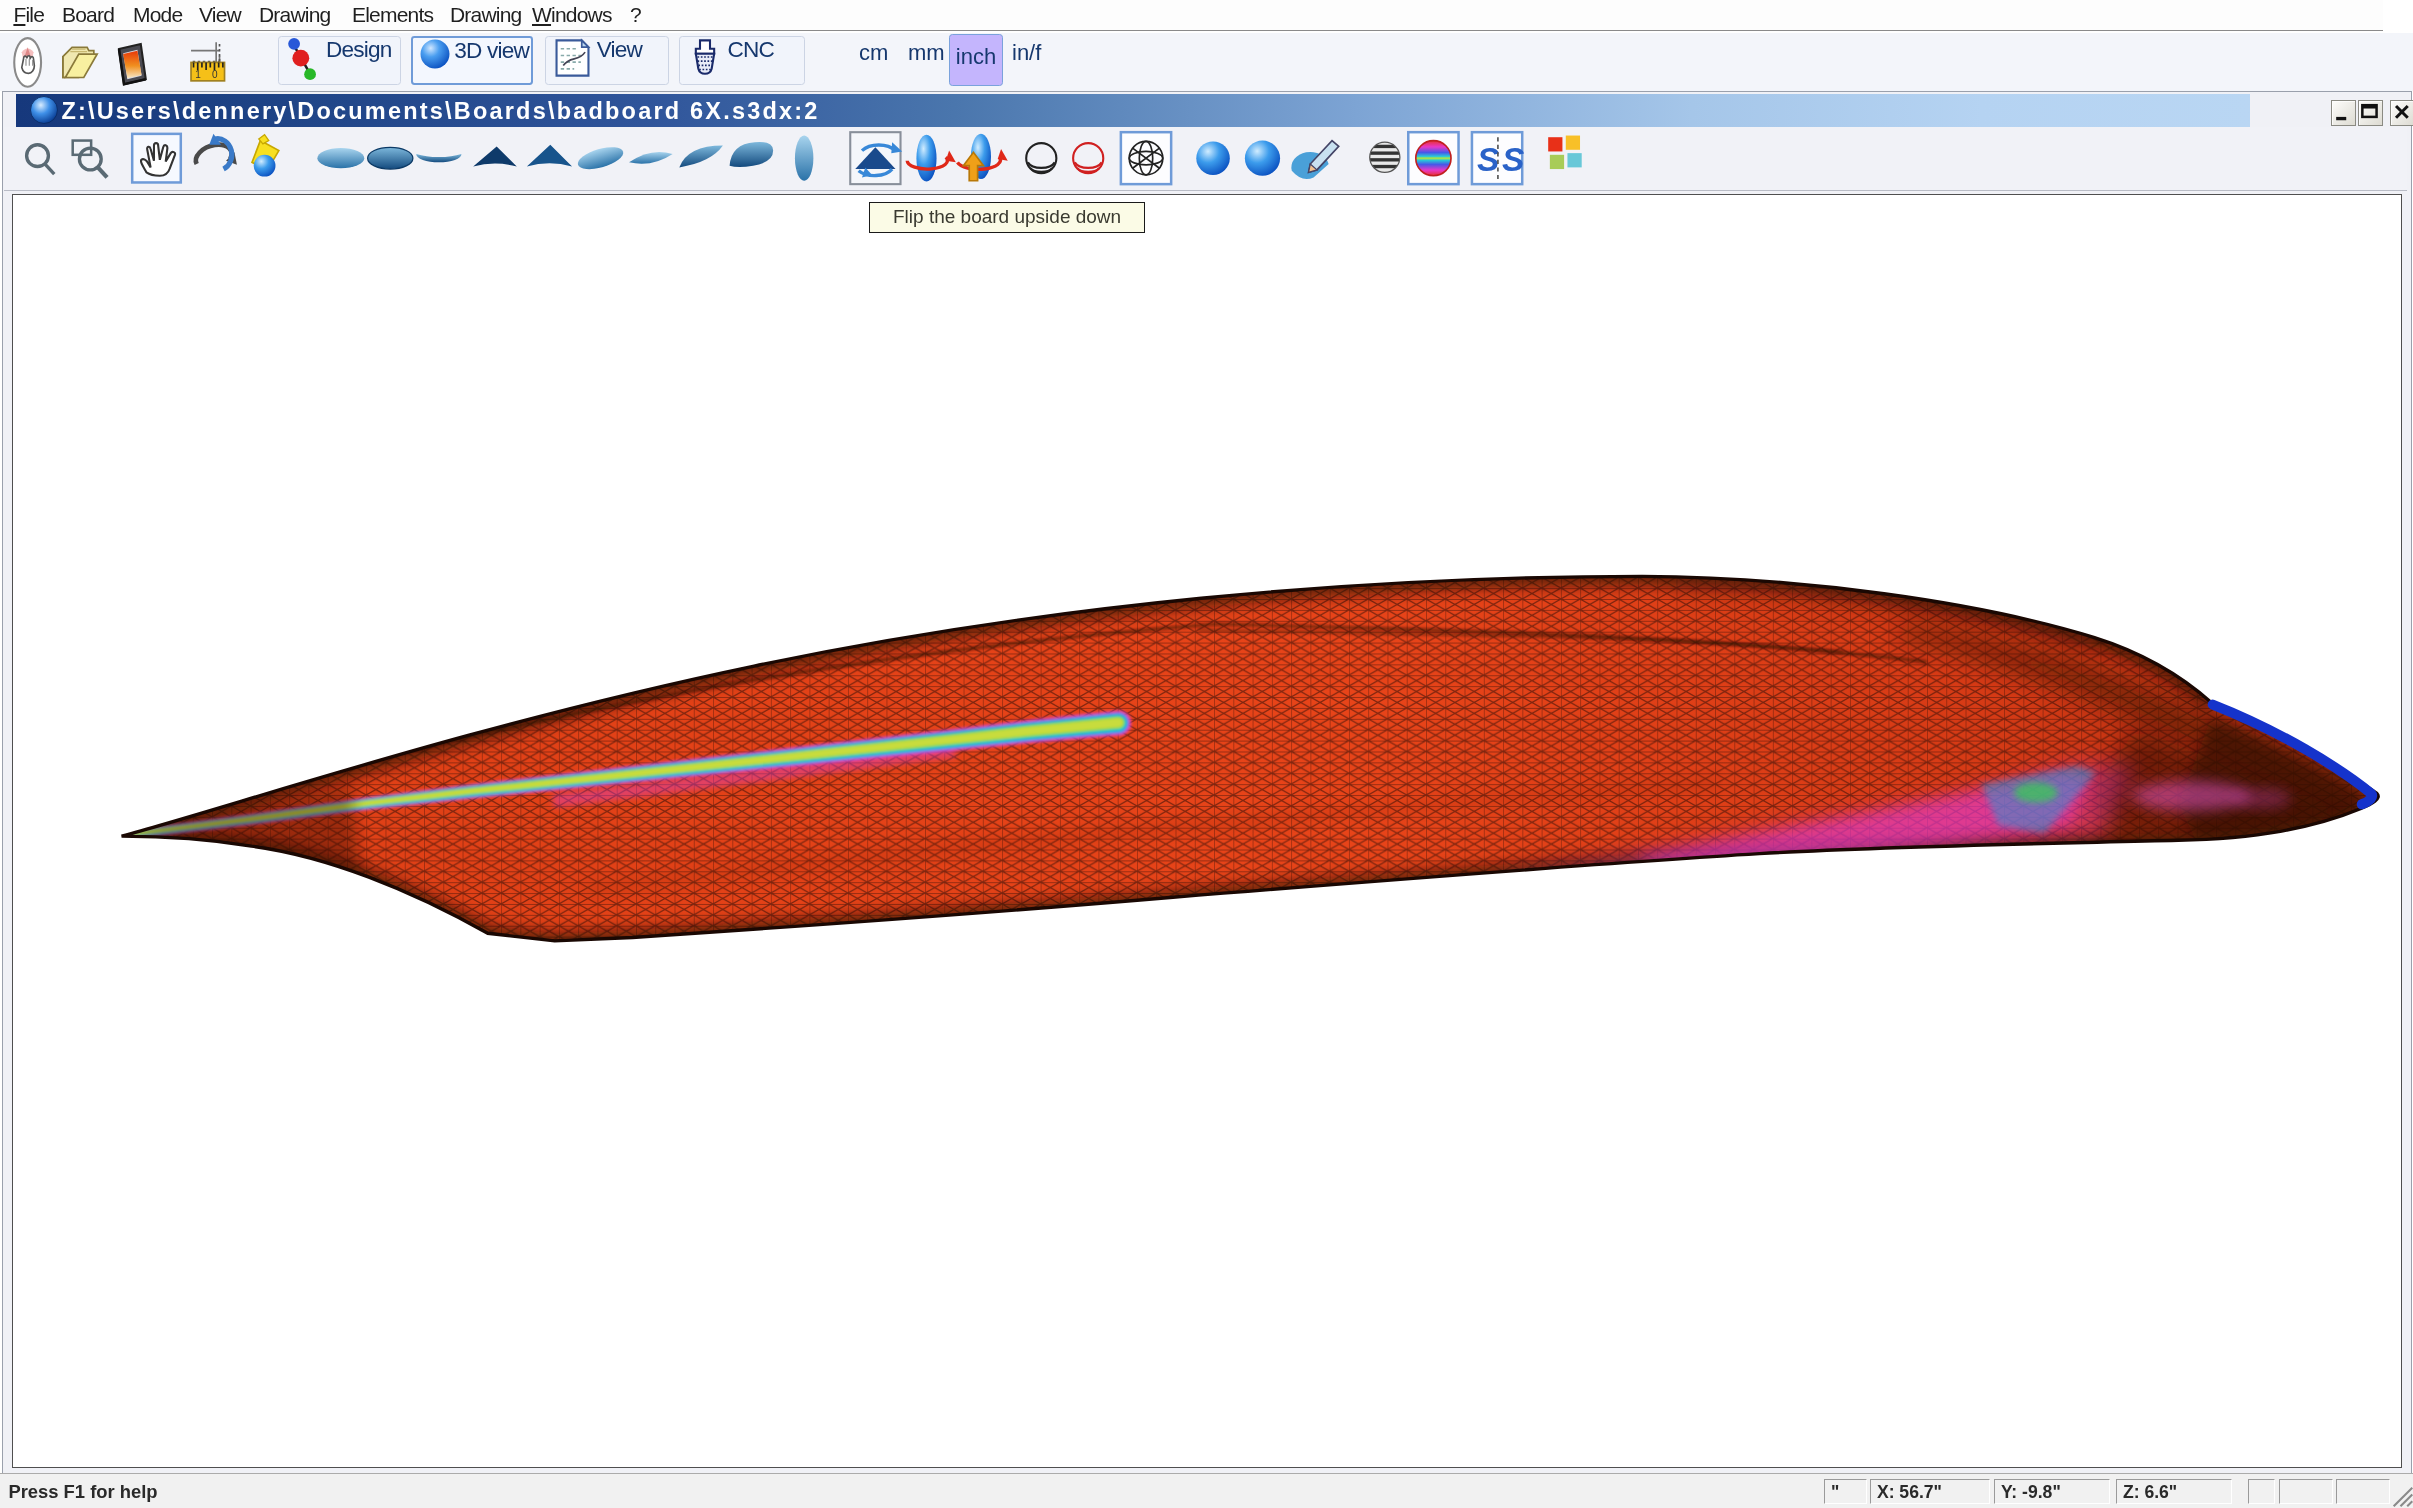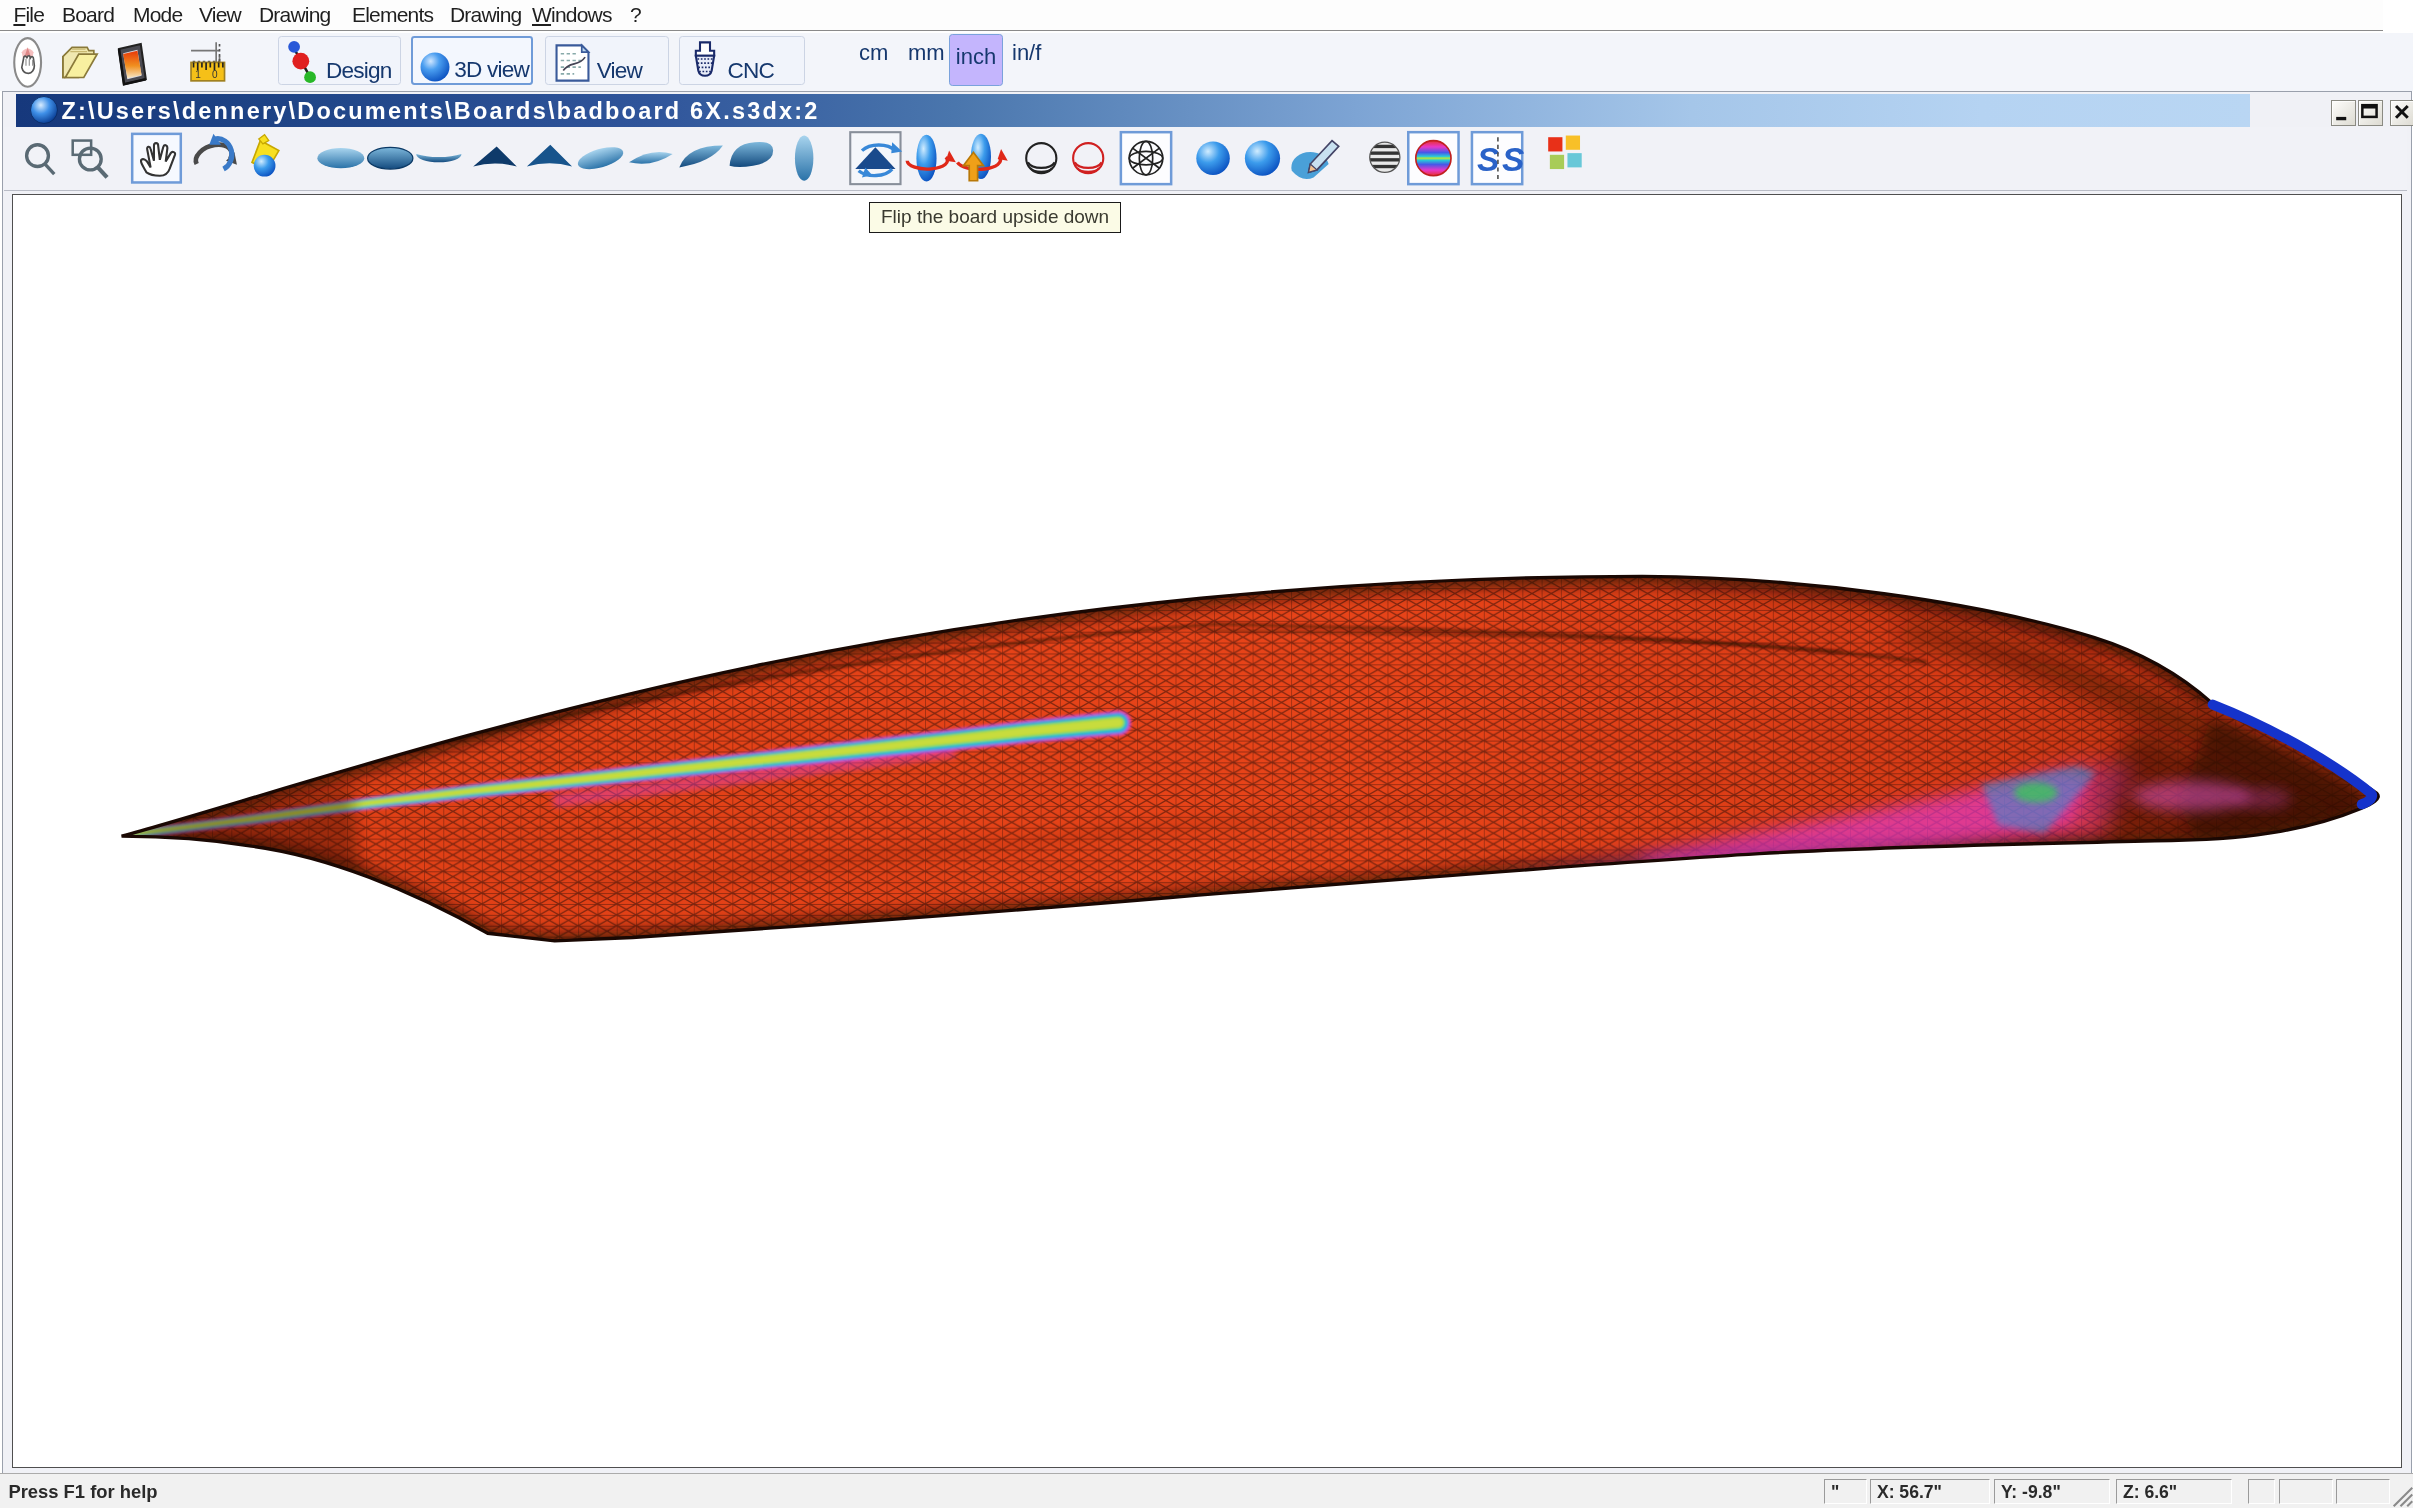--- a/index.html
+++ b/index.html
@@ -3,35 +3,35 @@
 <meta charset="utf-8">
 <style>
 * { margin:0; padding:0; box-sizing:border-box; }
 html,body { width:2413px; height:1508px; background:#fff; font-family:"Liberation Sans", sans-serif; overflow:hidden; }
 #root { position:relative; width:2413px; height:1508px; }
 
 #menubar { position:absolute; left:0; top:0; width:2383px; height:31px; background:#fdfdfd; border-bottom:1.7px solid #8a8a8a; }
 #menubar span { position:absolute; top:3.4px; font-size:21px; letter-spacing:-0.8px; color:#1f1f1f; }
 
 #toolbar1 { position:absolute; left:0; top:33px; width:2413px; height:58px; background:#f3f5fa; }
-.tbtn { position:absolute; top:2.5px; height:49px; background:#f1f4fb; border:1.7px solid #ccd4e4; border-radius:3.4px; display:flex; align-items:flex-end; color:#16386e; font-size:22.6px; letter-spacing:-0.8px; white-space:nowrap; }
+.tbtn { position:absolute; top:2.5px; height:49px; background:#f1f4fb; border:1.7px solid #ccd4e4; border-radius:3.4px; display:flex; align-items:flex-start; color:#16386e; font-size:22.6px; letter-spacing:-0.8px; white-space:nowrap; }
 .tbtn.sel { border:2.5px solid #6f9bd8; border-color:#6f9bd8; background:#f3f7fe; }
 .unit { position:absolute; top:6.7px; font-size:22px; color:#16386e; }
 #inchbox { position:absolute; left:949px; top:0.8px; width:54px; height:52px; background:#c4b5fd; border:1.7px solid #7aa2dc; border-radius:3.4px; color:#16386e; font-size:22px; text-align:center; line-height:44px; }
 
 #winframe { position:absolute; left:1.7px; top:91px; width:2410px; height:1383px; background:#f0f1f6; border:1.7px solid #9aa0ac; }
 #titlebar { position:absolute; left:1.7px; top:1.7px; width:2234px; height:34px; background:linear-gradient(90deg,#16387c 0%,#1d4284 10%,#2f549a 28%,#4a76ad 42%,#7da4d4 60%,#a5c6e9 75%,#b5d3f2 88%,#b9d6f3 100%);margin-left:12px; }
 #titletext { position:absolute; left:45px; top:4.2px; color:#ffffff; font-size:23.5px; font-weight:bold; letter-spacing:2.2px; }
 .winbtn { position:absolute; top:5.9px; width:25px; height:26px; background:linear-gradient(135deg,#fdfdfb,#dddbd2); border:1.7px solid #8a8a82; box-shadow:inset 0.8px 0.8px 0 #fff; }
 
 #toolbar2 { position:absolute; left:1.7px; top:35px; width:2403px; height:64px; background:#f1f2f7; border-bottom:1.7px solid #b9bcc6; }
 
 #canvas { position:absolute; left:11.7px; top:194px; width:2390px; height:1274px; background:#ffffff; border:1.7px solid #4f4f4f; }
 
-#tooltip { position:absolute; left:869px; top:202px; height:31px; background:#fbfbe6; border:1.7px solid #1a1a1a; color:#3a3a30; font-size:19px; line-height:27px; z-index:50; white-space:nowrap; padding:0 11px; }
+#tooltip { position:absolute; left:869px; top:202px; height:31px; background:#fbfbe6; border:1.7px solid #1a1a1a; color:#3a3a30; font-size:19px; line-height:27px; z-index:50; white-space:nowrap; padding:0 23px; }
 
 #statusbar { position:absolute; left:0; top:1473px; width:2413px; height:35px; background:#f1f1f1; border-top:1.7px solid #ababab;font-weight:bold; }
 #statusbar .msg { position:absolute; left:8.4px; top:6.7px; font-size:18.4px; color:#2a2a2a; }
 .scell { position:absolute; top:5px; height:25px; border:1.7px solid; border-color:#9a9a9a #ffffff #ffffff #9a9a9a; font-size:17.6px; color:#2a2a2a; padding-left:5.9px; padding-top:1.7px; background:#f1f1f1; }
 svg { position:absolute; overflow:visible; }
 </style>
 </head>
 <body>
 <div id="root">
 

